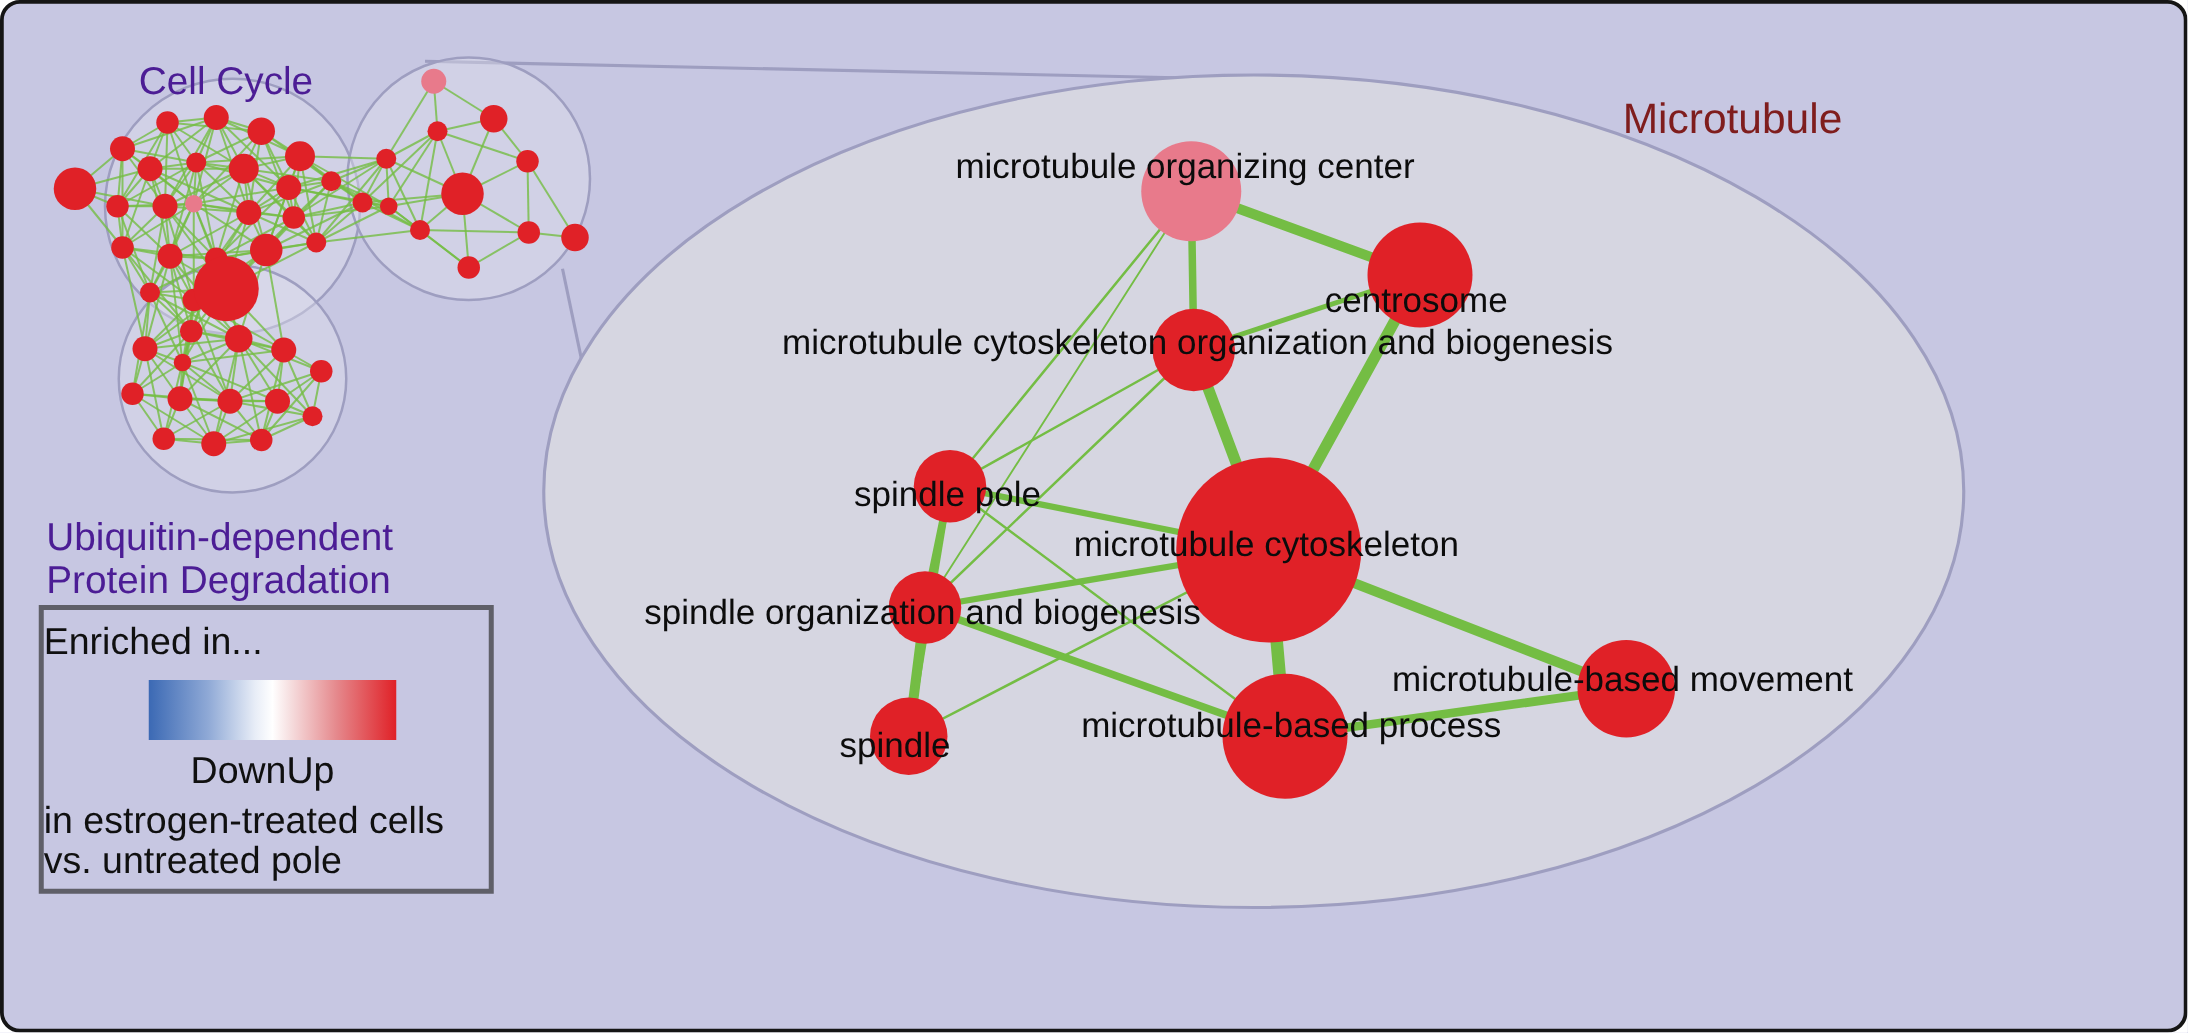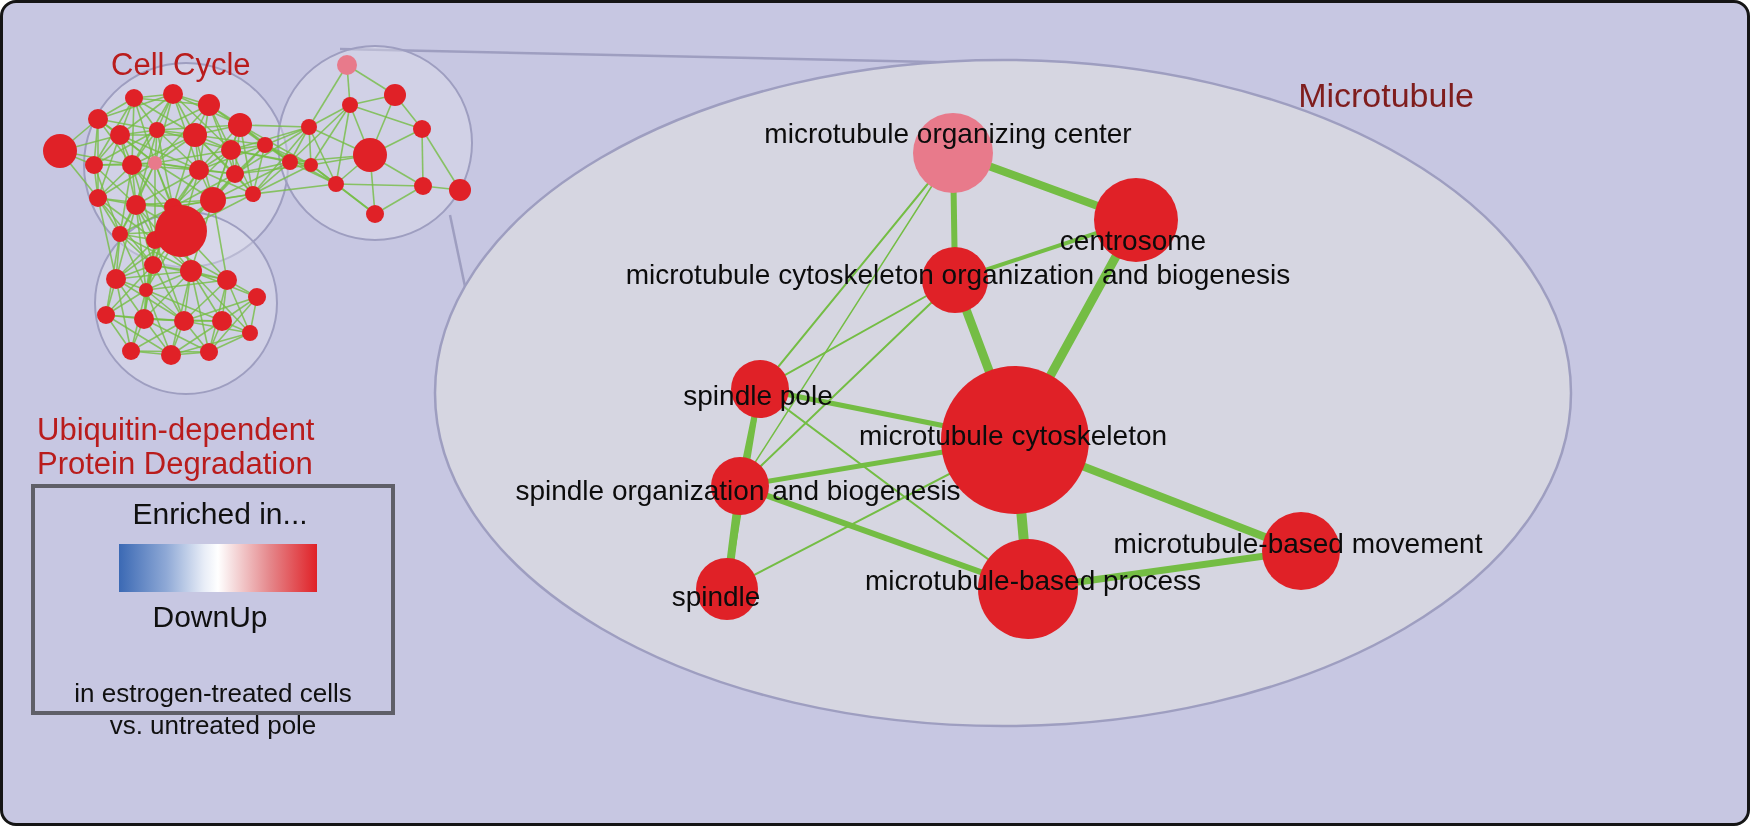--- a/index.html
+++ b/index.html
@@ -1,27 +1,27 @@
 <!DOCTYPE html>
 <html><head>
 <meta charset="utf-8">
 <style>
   html,body{margin:0;padding:0;background:#ffffff;}
   .page{position:relative;width:1750px;height:826px;background:#ffffff;font-family:"Liberation Sans",sans-serif;}
   .figure{position:relative;width:1750px;height:826px;box-sizing:border-box;border:3px solid #151515;border-radius:16px;background:#c7c7e2;overflow:hidden;}
   #net-svg{position:absolute;left:0;top:0;width:1750px;height:826px;}
   #net-svg text{font-family:"Liberation Sans",sans-serif;}
   .lbl{position:absolute;white-space:nowrap;}
-  .lbl-gray{color:#b91c1c;font-size:31px;line-height:34px;}
+  .lbl-gray{color:#4c1d95;font-size:31px;line-height:34px;}
   .lbl-black{color:#7f1d1d;font-size:34px;line-height:37px;text-align:center;margin-top:26px;}
   .legend{position:absolute;left:28px;top:481px;width:364px;height:231px;box-sizing:border-box;border:4px solid #5f5f68;background:#c7c7e2;}
-  .legend-title{position:absolute;top:9px;left:0;right:0;text-align:center;font-size:30px;color:#101010;padding-left:14px;}
+  .legend-title{position:absolute;top:9px;left:0;right:0;text-align:left;font-size:30px;color:#101010;}
   .legend-bar{position:absolute;left:84px;top:56px;width:198px;height:48px;}
   .legend-row{position:absolute;top:112px;left:44px;right:50px;display:flex;justify-content:center;font-size:30px;color:#101010;}
-  .legend-caption{position:absolute;top:153px;left:0;right:0;text-align:center;font-size:26px;line-height:32px;color:#101010;margin-top:36px;}
+  .legend-caption{position:absolute;top:153px;left:0;right:0;font-size:30px;line-height:32px;color:#101010;}
 </style>
 </head>
 <body>
 
 <div class="page">
   <div class="figure">
 
     <svg id="net-svg" viewBox="0 0 1750 826">
         <g>
           <line x1="337" y1="46" x2="975" y2="60" stroke="#9e9ec0" stroke-width="2.5"></line>

